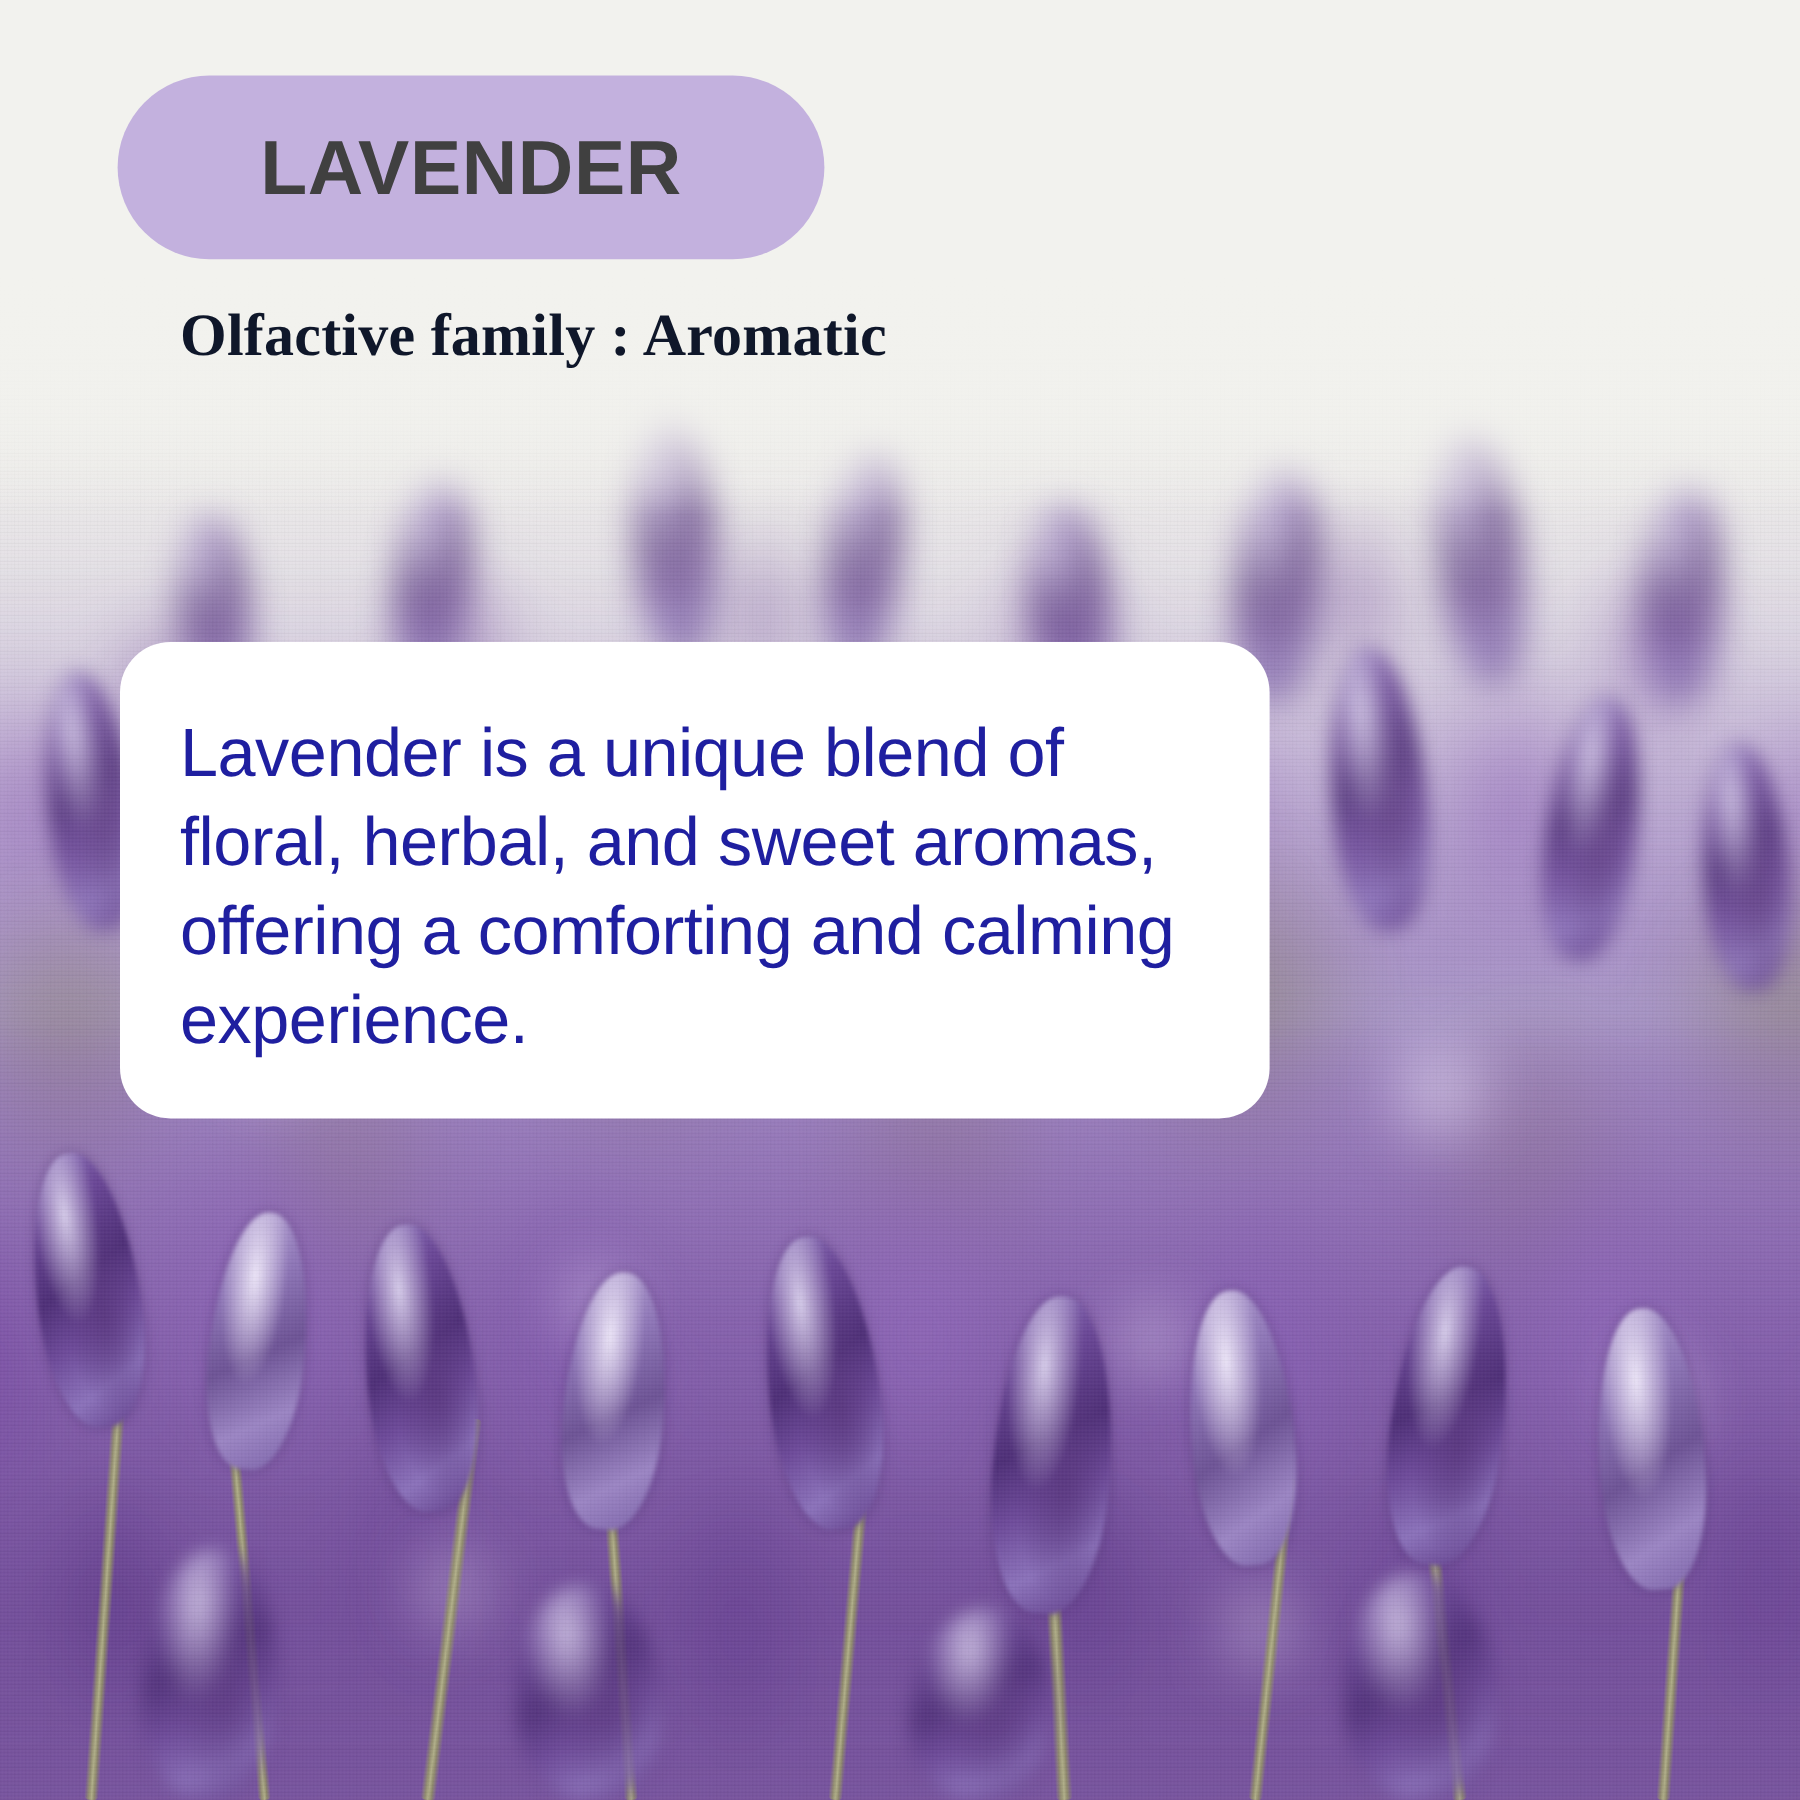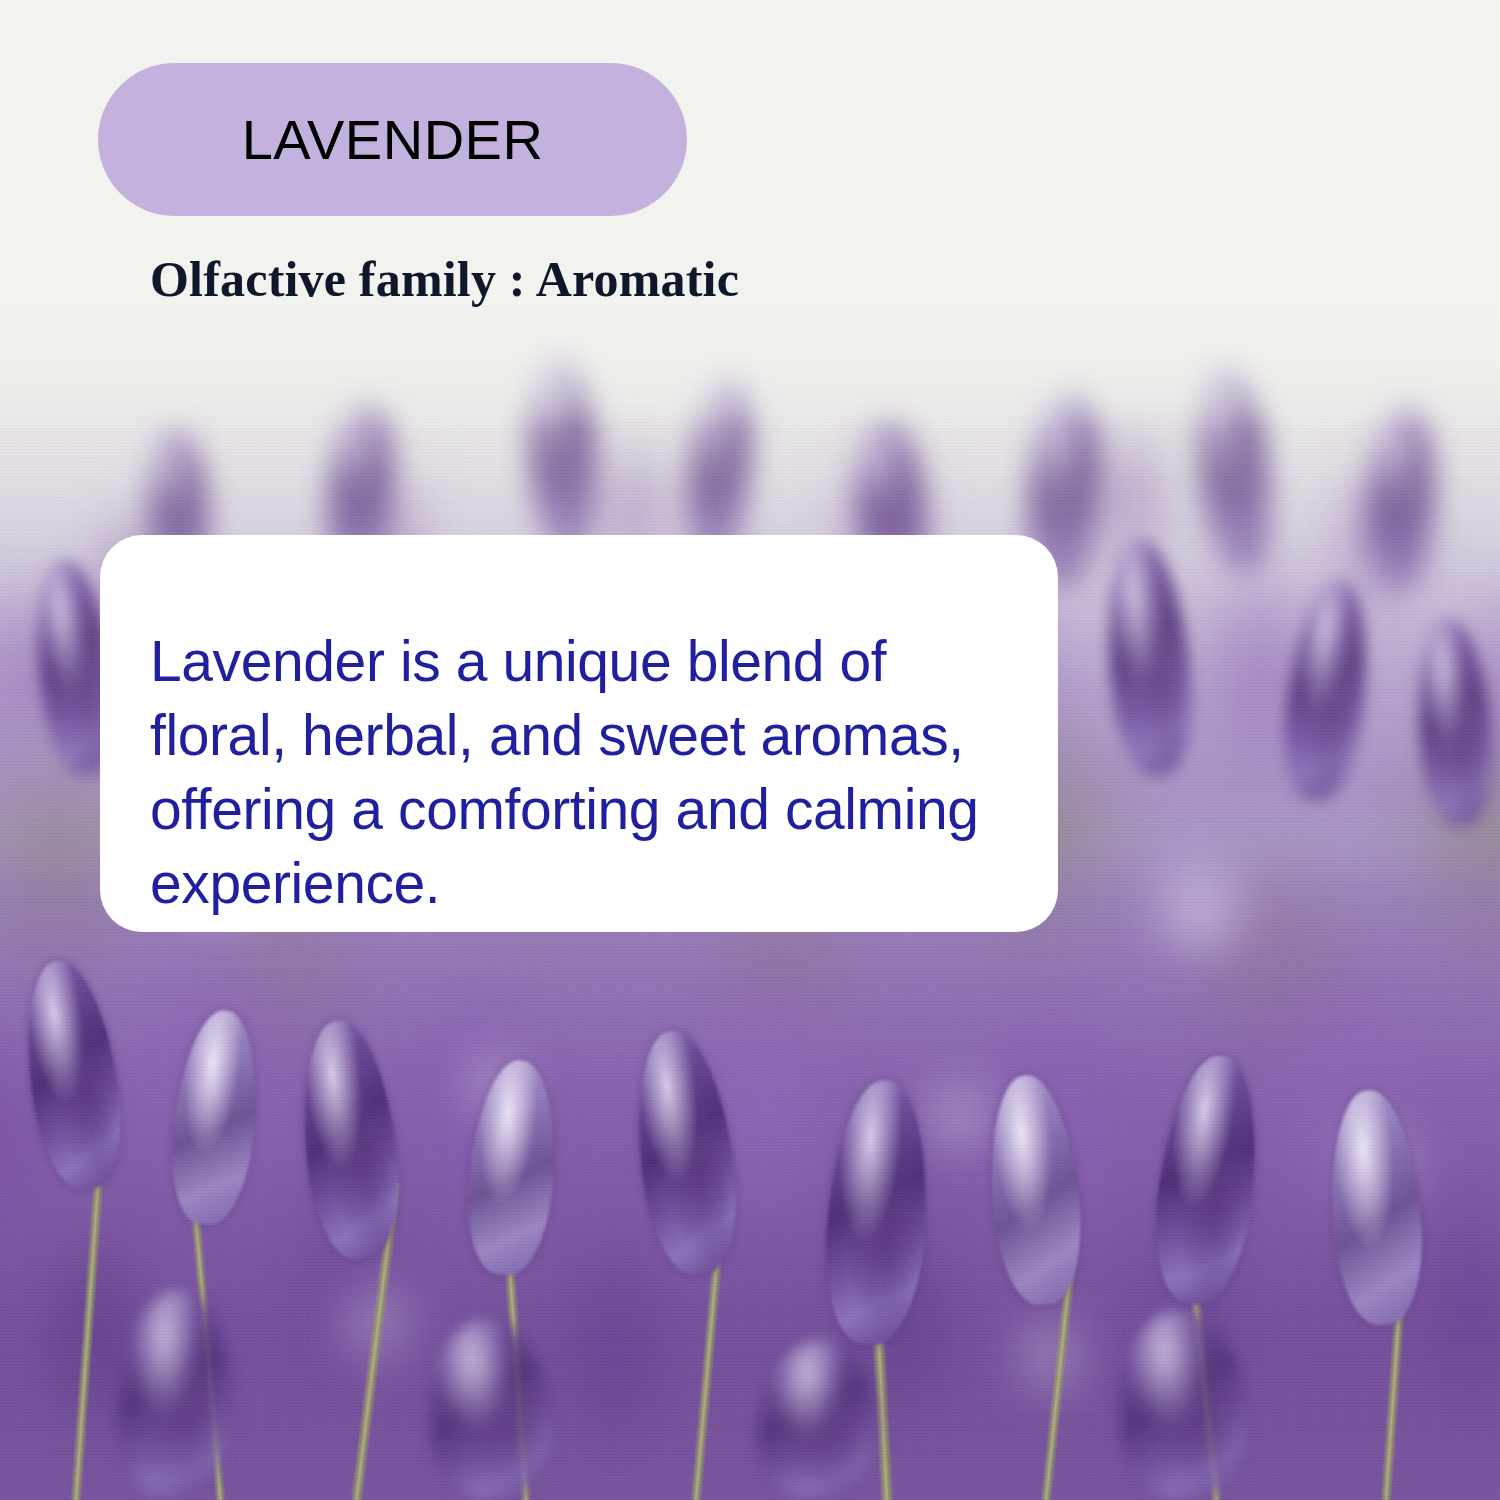--- a/index.html
+++ b/index.html
@@ -174,24 +174,24 @@
     width: 589px;
     height: 153px;
     border-radius: 80px;
     background: #c3b1de;
     display: flex;
     align-items: center;
     justify-content: center;
   }
   .title-text {
     font-family: "Liberation Sans", sans-serif;
-    font-weight: 400;
-    font-size: 56px;
+    font-weight: 700;
+    font-size: 64px;
     letter-spacing: 0.5px;
-    color: #000000;
+    color: #404040;
     line-height: 1;
     white-space: nowrap;
   }
   .subtitle {
     position: absolute;
     left: 150px;
     top: 250px;
     font-family: "Liberation Serif", serif;
     font-weight: 700;
     font-size: 50px;
@@ -201,21 +201,21 @@
   }
   .desc-card {
     position: absolute;
     left: 100px;
     top: 535px;
     width: 958px;
     height: 397px;
     background: #ffffff;
     border-radius: 42px;
     box-sizing: border-box;
-    padding: 89px 58px 0 50px;
+    padding: 56px 58px 0 50px;
   }
   .desc-text {
     font-family: "Liberation Sans", sans-serif;
     font-weight: 400;
     font-size: 57px;
     line-height: 1.30;
     color: #1f1fa0;
     letter-spacing: -0.4px;
   }
 </style>

